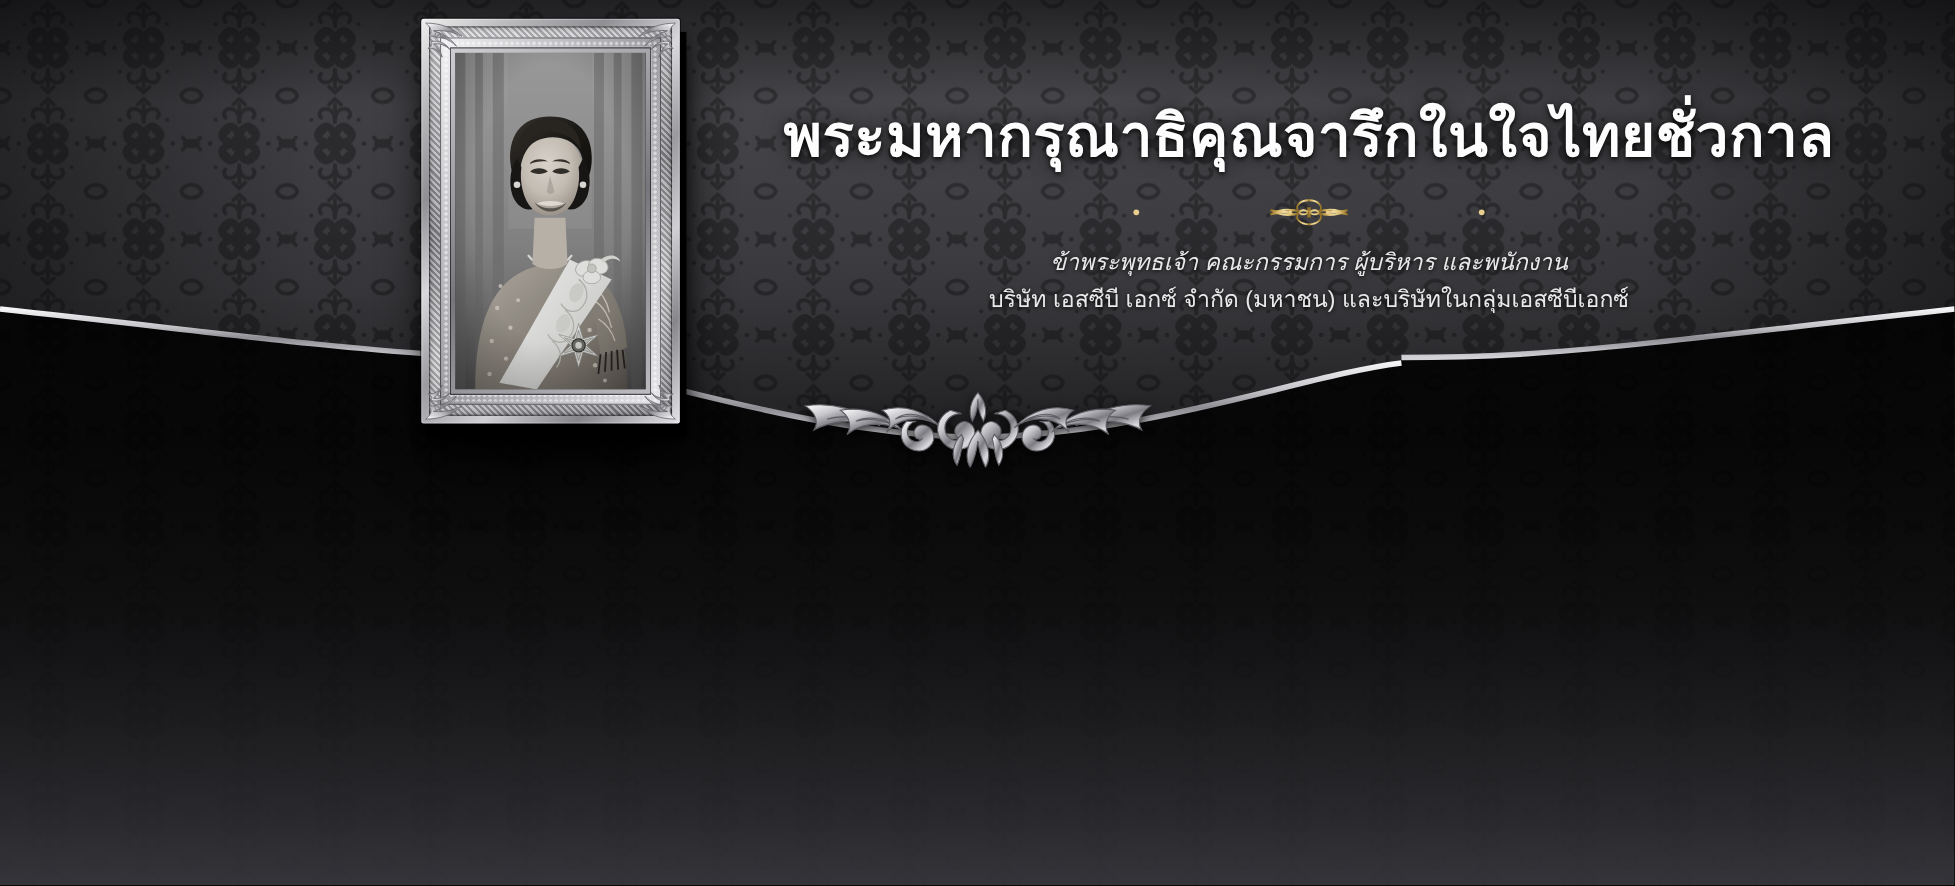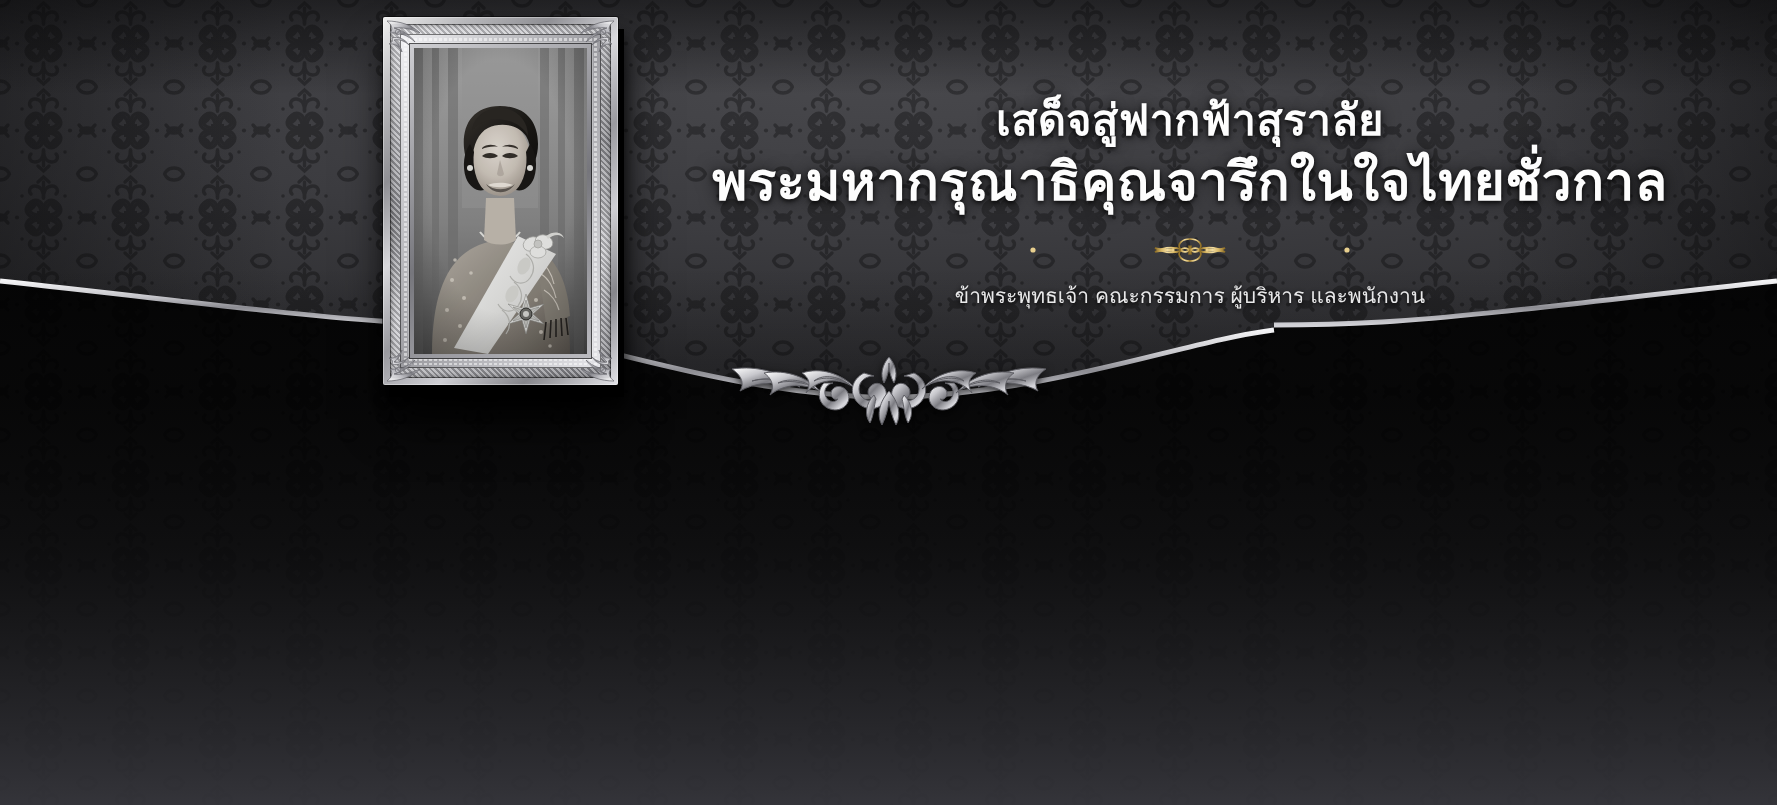--- a/index.html
+++ b/index.html
@@ -109,21 +109,21 @@
   #title-2{font-size:53px;margin-top:-2px;}
 
   #gold-divider{
     position:relative;width:330px;height:34px;margin:16px auto 0 auto;
   }
 
   #sub-1,#sub-2{
     color:#e9e9ea;font-size:21px;line-height:1.62;font-weight:400;
     text-shadow:0 1px 4px rgba(0,0,0,.9);
   }
-  #sub-1{margin-top:12px;}
+  #sub-1{margin-top:12px;font-style:italic;}
 
   
   #kranok{
     position:absolute;left:50%;top:343px;transform:translateX(-50%);
     width:330px;height:82px;pointer-events:none;
     filter:drop-shadow(0 3px 5px rgba(0,0,0,.75));
   }
 </style>
 </head>
 <body>
@@ -493,21 +493,20 @@
               <stop offset="55%" stop-color="#000" stop-opacity="0"></stop>
               <stop offset="100%" stop-color="#000" stop-opacity=".35"></stop>
             </radialGradient>
           </defs>
         </svg>
       </div>
     </div>
   </div>
 
   <div id="text-block">
-    <div id="title-1" class="thai">เสด็จสู่ฟากฟ้าสุราลัย</div>
     <div id="title-2" class="thai">พระมหากรุณาธิคุณจารึกในใจไทยชั่วกาล</div>
 
     <div id="gold-divider">
       <svg viewBox="0 0 330 34" width="330" height="34">
         <g stroke="url(#goldLine)" fill="none" stroke-width="1.6">
           <line x1="8" y1="17" x2="126" y2="17"></line>
           <line x1="204" y1="17" x2="322" y2="17"></line>
         </g>
         <g fill="#e8cf8e">
           <circle cx="8" cy="17" r="2.6"></circle>
@@ -524,15 +523,16 @@
           <path d="M175,18 C184,21 194,19 200,15 C193,17 184,17 178,15"></path>
         </g>
         <g fill="#e8cf8e">
           <circle cx="148" cy="17" r="1.5"></circle>
           <circle cx="182" cy="17" r="1.5"></circle>
         </g>
       </svg>
     </div>
 
     <div id="sub-1" class="thai">ข้าพระพุทธเจ้า คณะกรรมการ ผู้บริหาร และพนักงาน</div>
+    <div id="sub-2" class="thai">บริษัท เอสซีบี เอกซ์ จำกัด (มหาชน) และบริษัทในกลุ่มเอสซีบีเอกซ์</div>
   </div>
 
 </div>
 
 </body></html>

